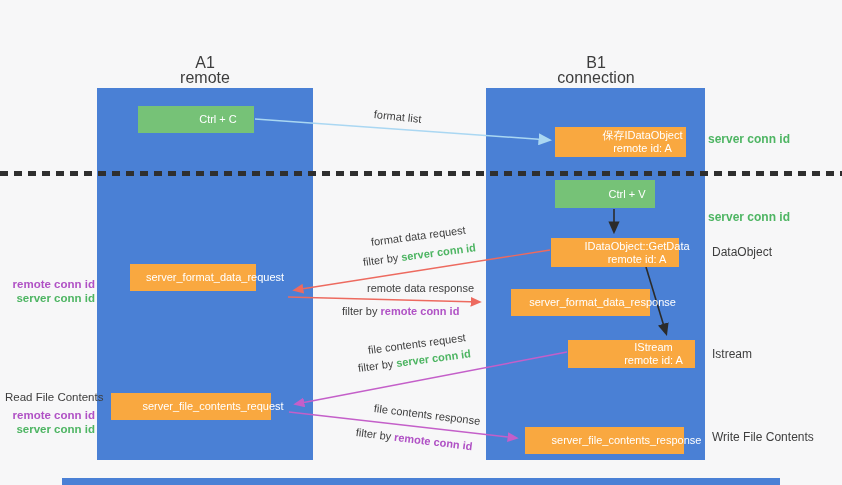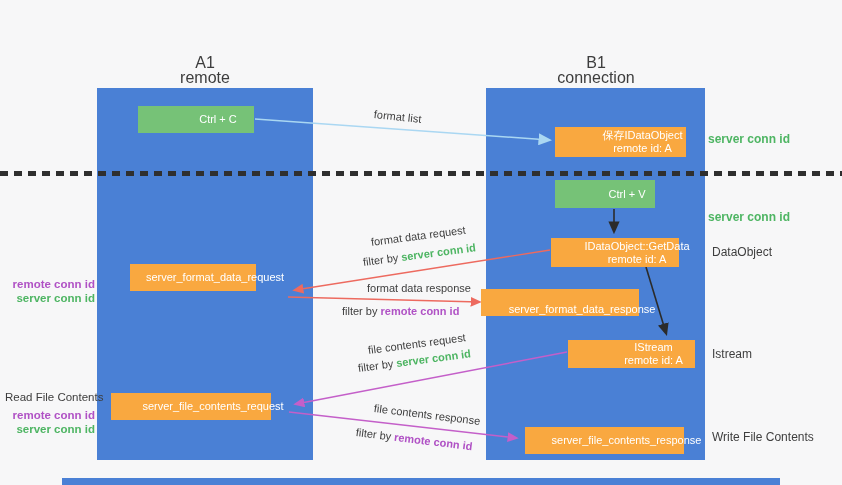--- a/index.html
+++ b/index.html
@@ -38,21 +38,21 @@
   .box { position:absolute; z-index:4; display:flex; flex-direction:column;
          align-items:center; justify-content:center; color:#ffffff;
          font-size:11px; line-height:13px; text-align:center; white-space:nowrap;padding-left:44px; }
   .green  { background:#76c277; }
   .orange { background:#f9a840; }
   #box-ctrl-c   { left:138px; top:106px; width:116px; height:27px; }
   #box-save-do  { left:555px; top:127px; width:131px; height:30px; }
   #box-ctrl-v   { left:555px; top:180px; width:100px; height:28px; }
   #box-getdata  { left:551px; top:238px; width:128px; height:29px; }
   #box-fmt-req  { left:130px; top:264px; width:126px; height:27px; }
-  #box-fmt-resp { left:481px; top:289px; width:158px; height:27px;justify-content:flex-end; }
+  #box-fmt-resp { left:511px; top:289px; width:139px; height:27px; }
   #box-istream  { left:568px; top:340px; width:127px; height:28px; }
   #box-file-req { left:111px; top:393px; width:160px; height:27px; }
   #box-file-resp{ left:525px; top:427px; width:159px; height:27px; }
 
   
   .lbl { position:absolute; z-index:5; font-size:11px; color:#3e3e3e; white-space:nowrap; }
   .side { font-size:12px; }
   .bgreen  { color:#4eb563; font-weight:bold; }
   .bpurple { color:#b052c5; font-weight:bold; }
   .r-neg { transform:rotate(-7.5deg); transform-origin:left center; }
@@ -163,21 +163,21 @@
 
   <div id="box-file-resp" class="box orange">
     <div>server_file_contents_response</div>
   </div>
 
   <div id="lbl-format-list" class="lbl">format list</div>
 
   <div id="lbl-fdreq-1" class="lbl r-neg">format data request</div>
   <div id="lbl-fdreq-2" class="lbl r-neg"><span>filter by</span> <span class="bgreen">server conn id</span></div>
 
-  <div id="lbl-fdresp-1" class="lbl">format data response</div>
+  <div id="lbl-fdresp-1" class="lbl">remote data response</div>
   <div id="lbl-fdresp-2" class="lbl"><span>filter by</span> <span class="bpurple">remote conn id</span></div>
 
   <div id="lbl-fcreq-1" class="lbl r-neg">file contents request</div>
   <div id="lbl-fcreq-2" class="lbl r-neg"><span>filter by</span> <span class="bgreen">server conn id</span></div>
 
   <div id="lbl-fcresp-1" class="lbl r-pos">file contents response</div>
   <div id="lbl-fcresp-2" class="lbl r-pos"><span>filter by</span> <span class="bpurple">remote conn id</span></div>
 
   <div id="lbl-remote-conn-1" class="lbl right-align bpurple">remote conn id</div>
   <div id="lbl-server-conn-1" class="lbl right-align bgreen">server conn id</div>

